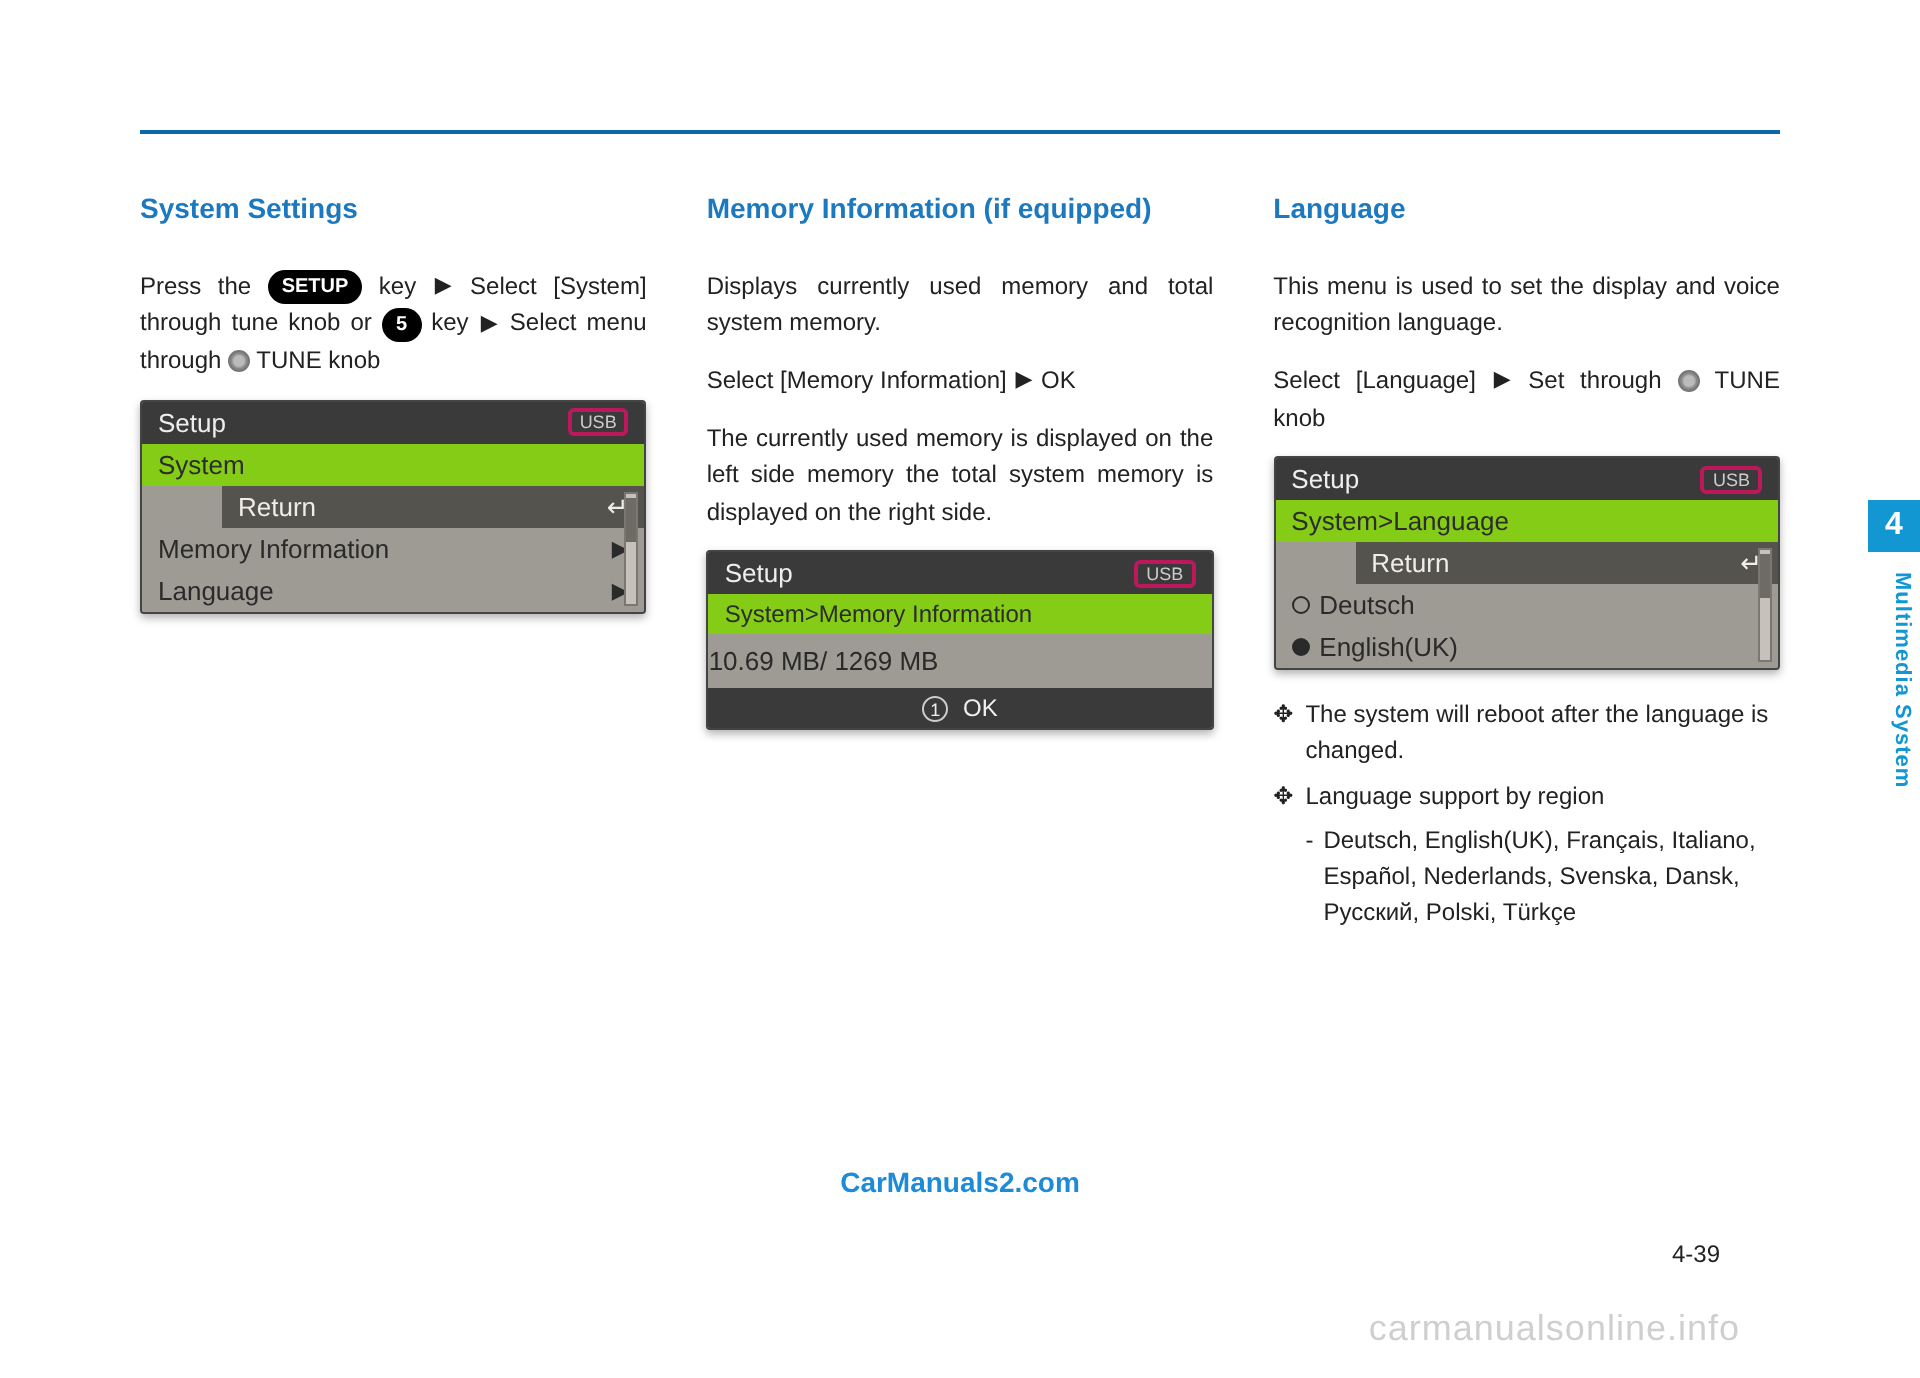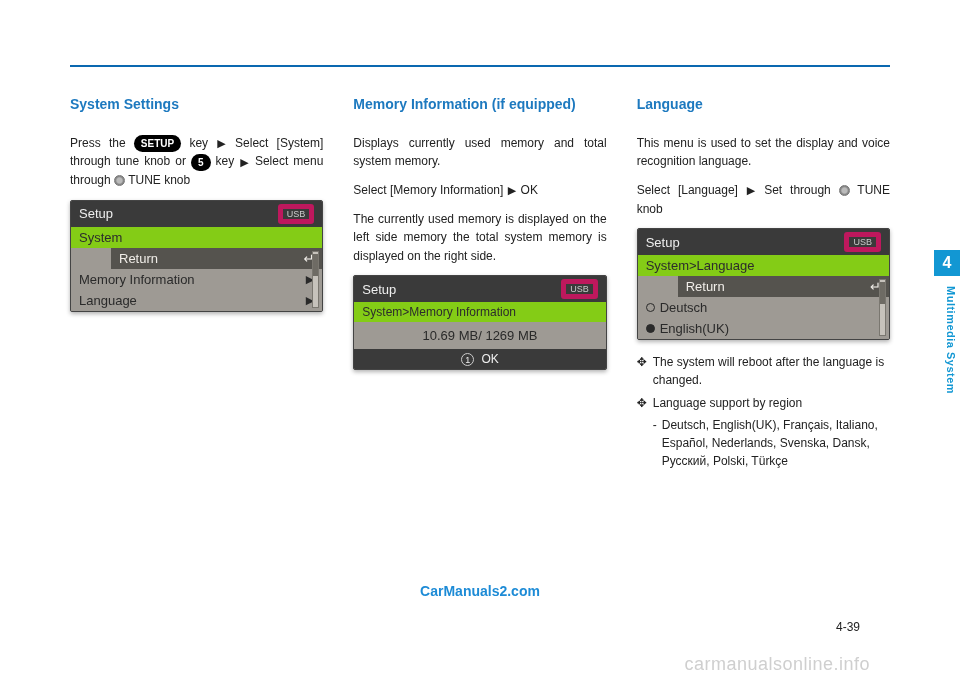--- a/index.html
+++ b/index.html
@@ -86,21 +86,21 @@
     background: #3a3a3a;
     color: #eee;
     padding: 3px 8px;
     display: flex;
     align-items: center;
     gap: 6px;
     font-size: 13px;
   }
   .sc-usb {
     margin-left: auto;
-    border: 5px solid #be185d;
+    border: 2px solid #be185d;
     border-radius: 3px;
     padding: 0 4px;
     font-size: 9px;
     color: #ccc;
   }
   .sc-sub {
     padding: 3px 8px;
     font-size: 13px;
     color: #2c2c2c;
     background: #84cc16;
@@ -120,21 +120,21 @@
   }
   .sc-row .arrow-r { margin-left: auto; font-size: 11px; }
   .sc-row .ret { margin-left: auto; }
   .sc-body { position: relative; }
   .sc-track {
     position:absolute; right:3px; top:24px; bottom:3px; width:7px;
     background:#c6c2bb; border:1px solid #7a7770;
   }
   .sc-thumb { position:absolute; left:0; right:0; top:2px; height:22px; background:#6e6b64;}
   .sc-center {
-    text-align: center;
+    text-align: left;
     padding: 6px 0;
     color: #2a2a2a;
     font-size: 13px;
   }
   .sc-okbar {
     background: #3a3a3a;
     color: #eee;
     text-align: center;
     padding: 3px 0;
     font-size: 12px;

